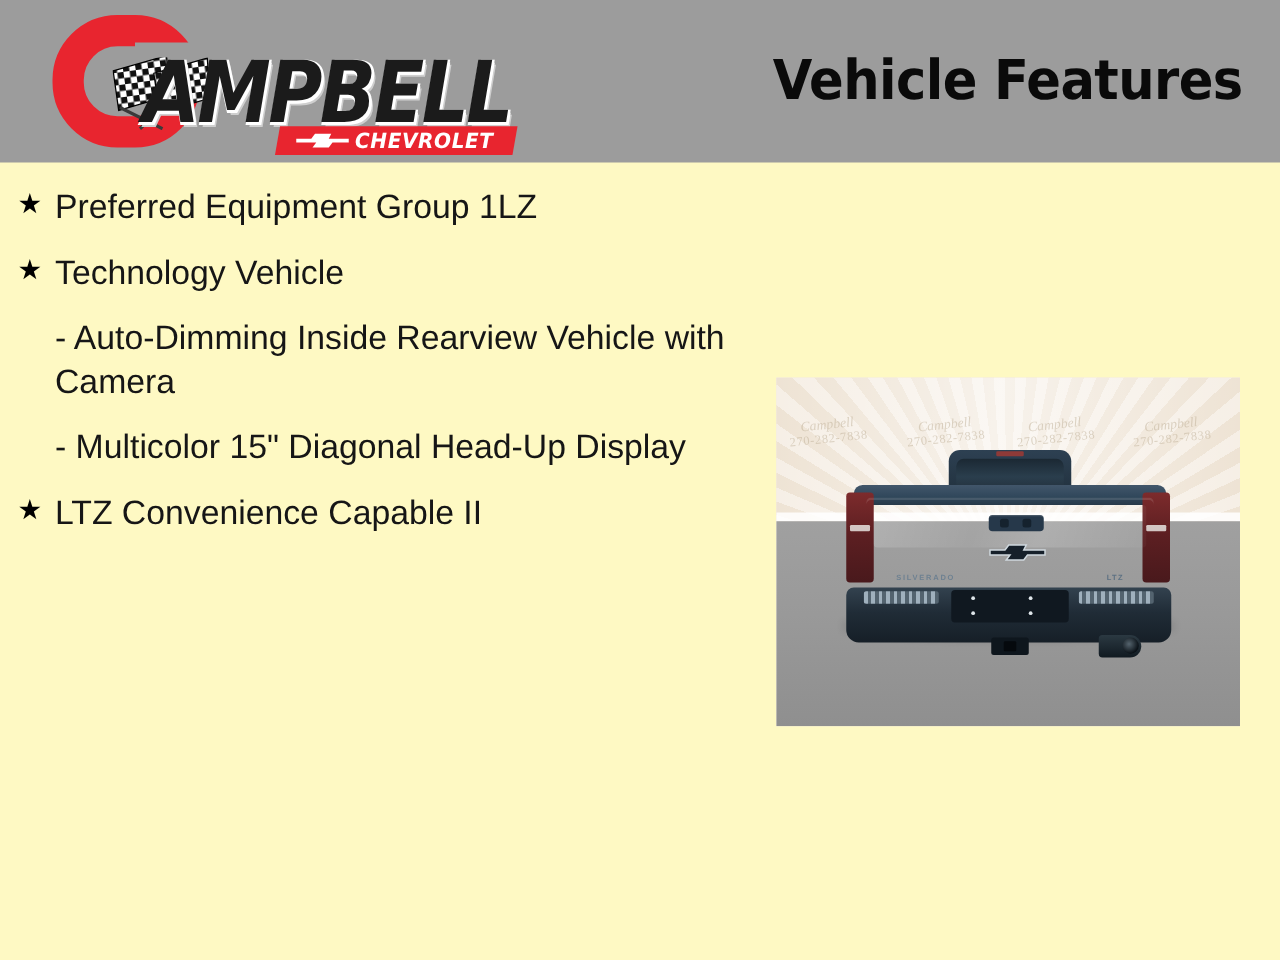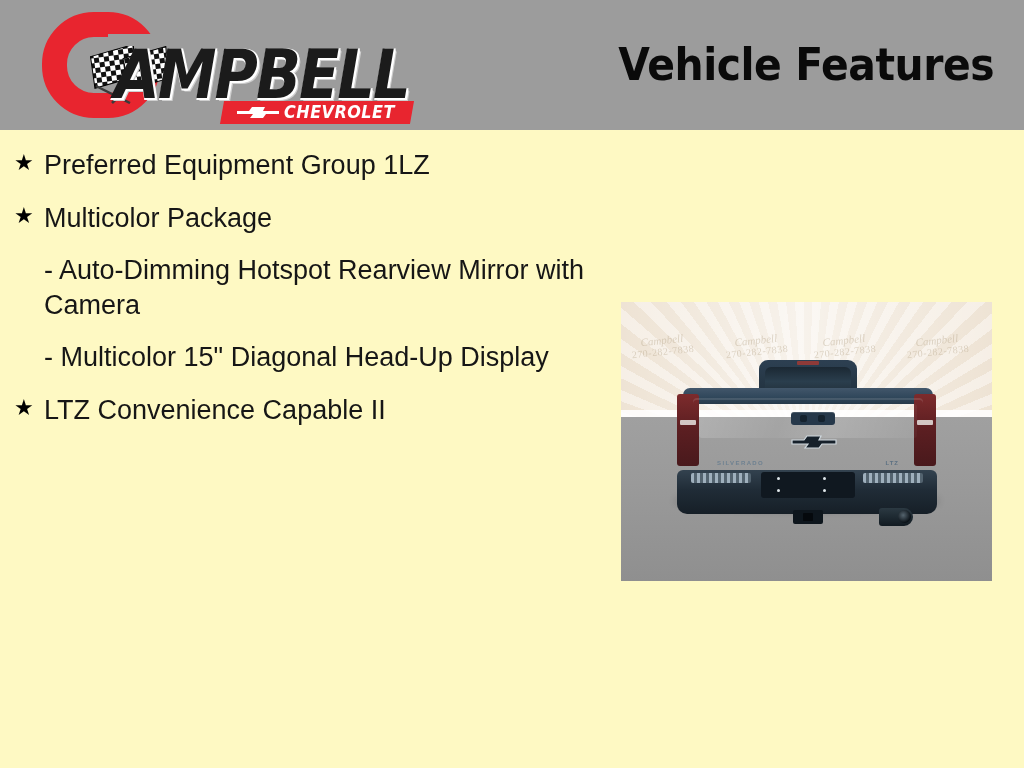--- a/index.html
+++ b/index.html
@@ -309,25 +309,25 @@
 
     <div class="feat major">
       <span class="star">★</span>
       <span class="feat-text">Preferred Equipment Group 1LZ</span>
     </div>
 
 
 
     <div class="feat major">
       <span class="star">★</span>
-      <span class="feat-text">Multicolor Package</span>
+      <span class="feat-text">Technology Vehicle</span>
     </div>
 
     <div class="feat minor">
-      <span class="feat-text">- Auto-Dimming Hotspot Rearview Mirror with Camera</span>
+      <span class="feat-text">- Auto-Dimming Inside Rearview Vehicle with Camera</span>
     </div>
 
     <div class="feat minor">
       <span class="feat-text">- Multicolor 15" Diagonal Head-Up Display</span>
     </div>
 
     <div class="feat major">
       <span class="star">★</span>
       <span class="feat-text">LTZ Convenience Capable II</span>
     </div>

